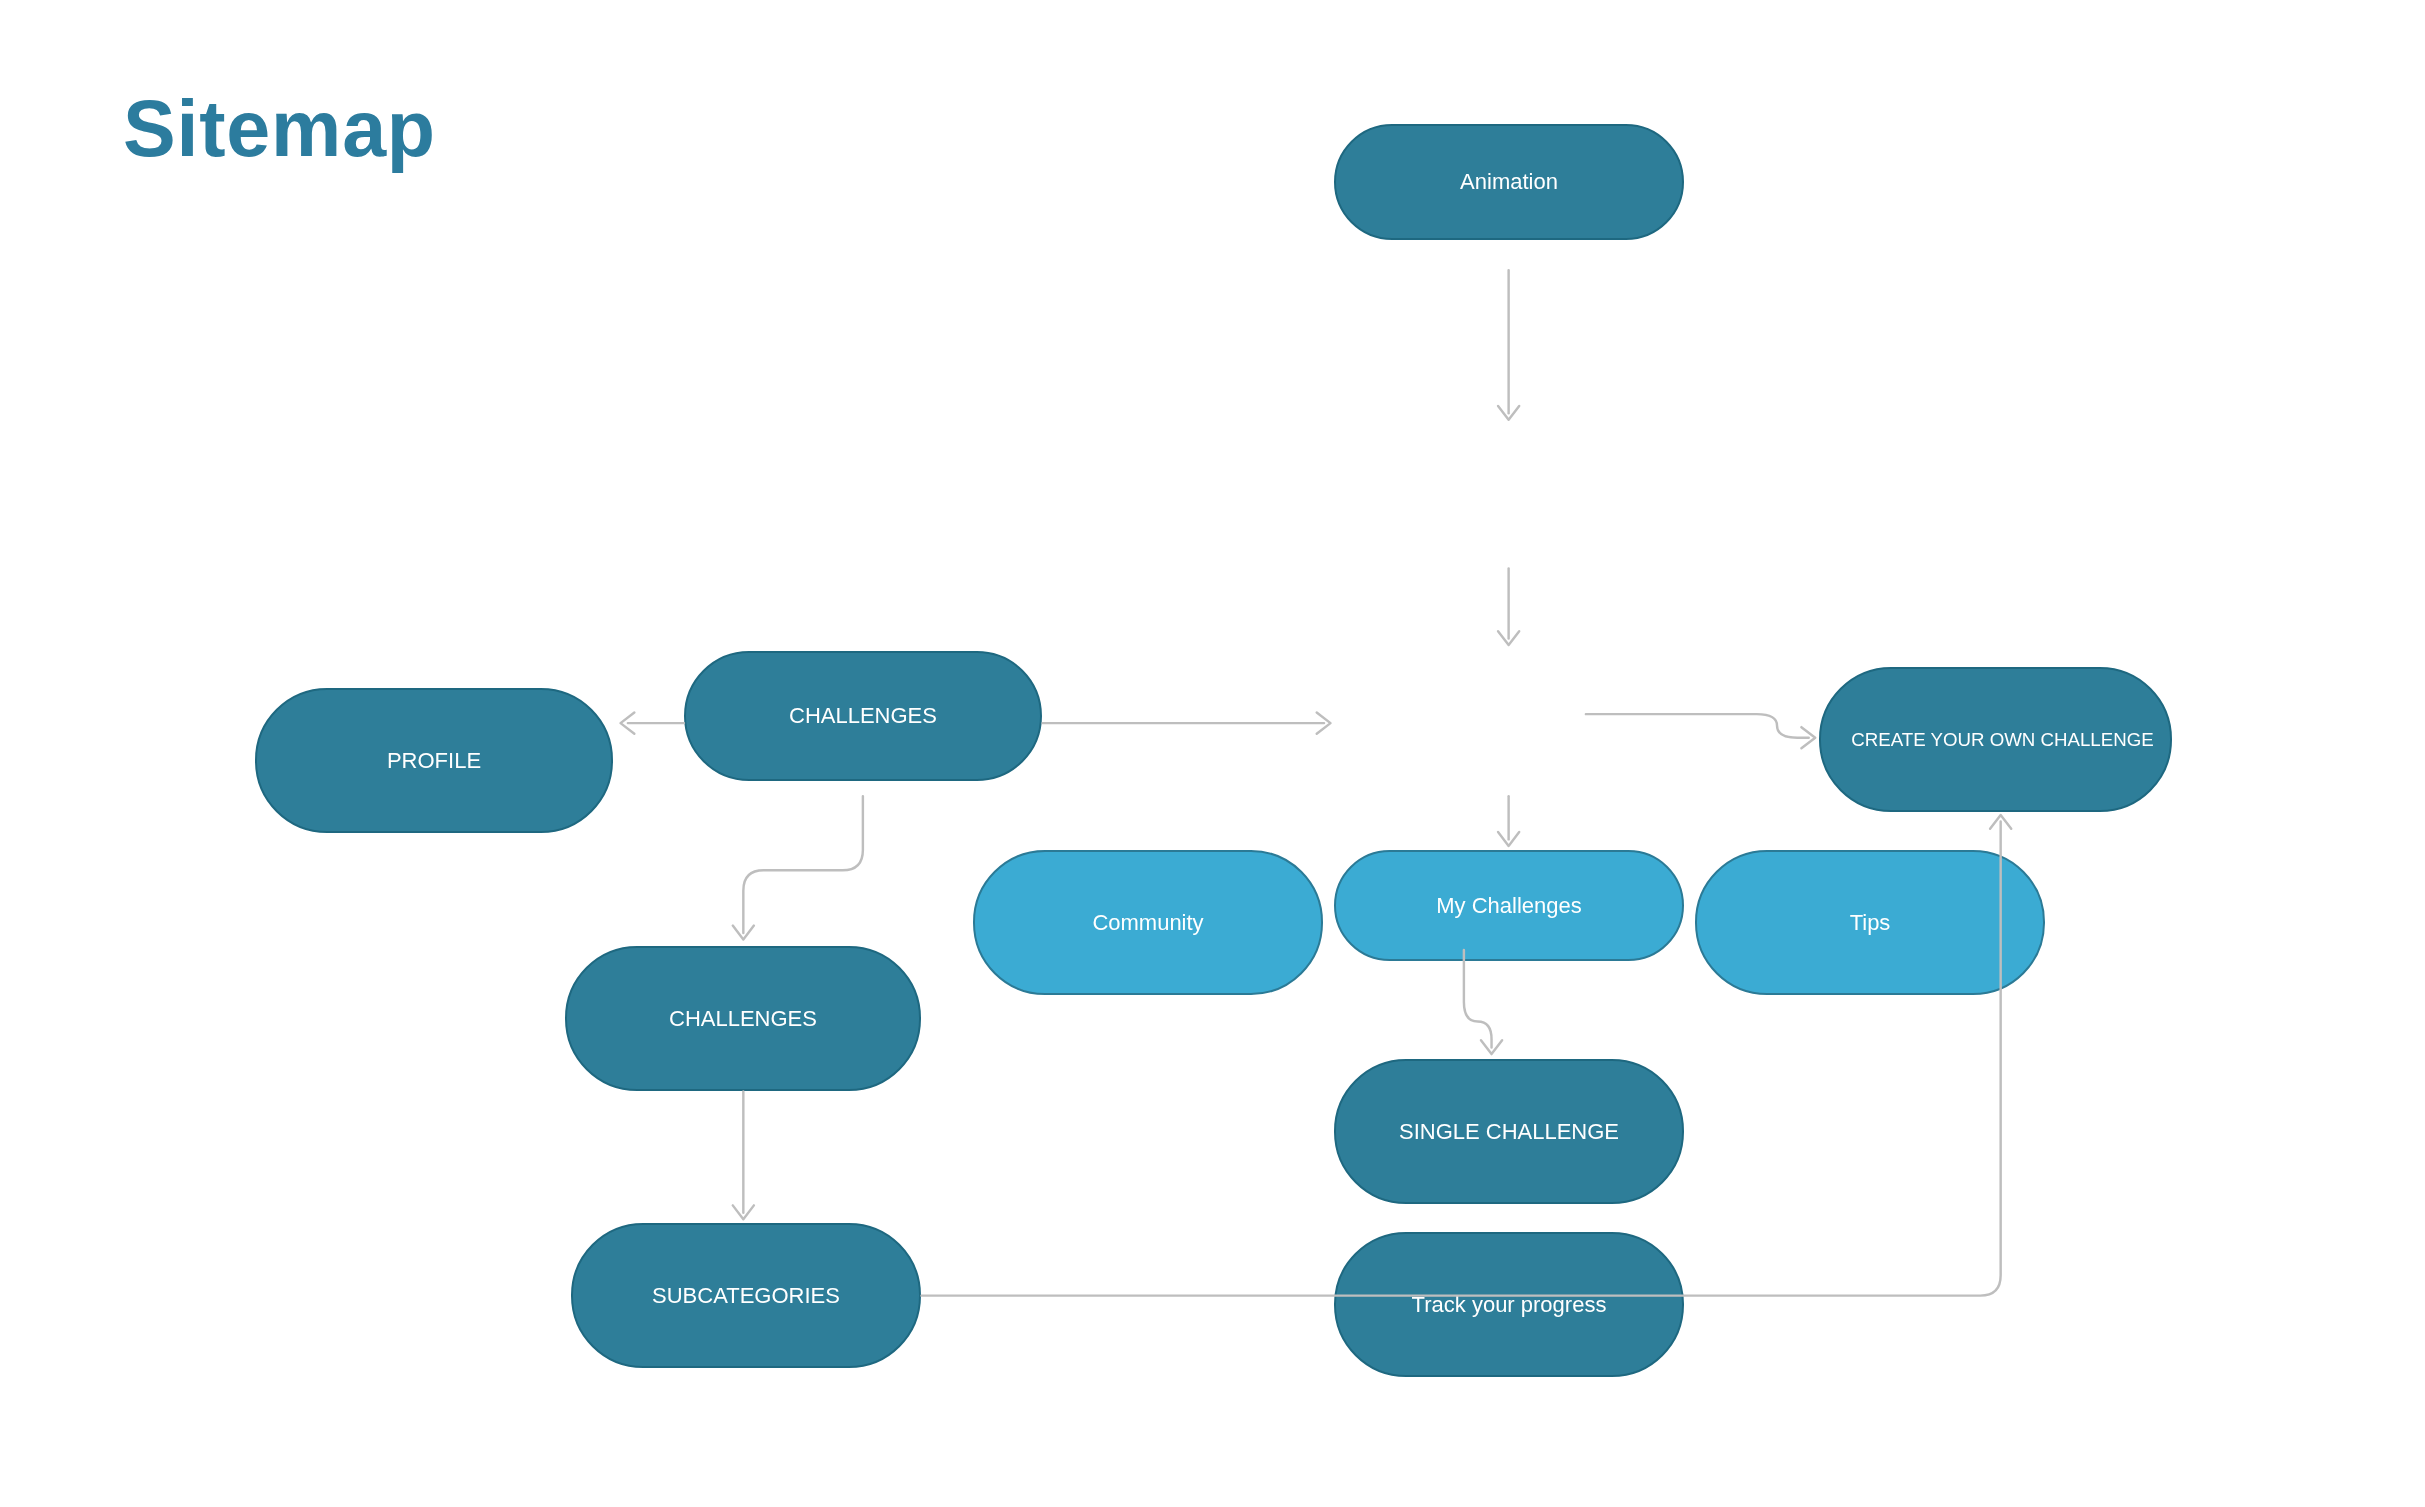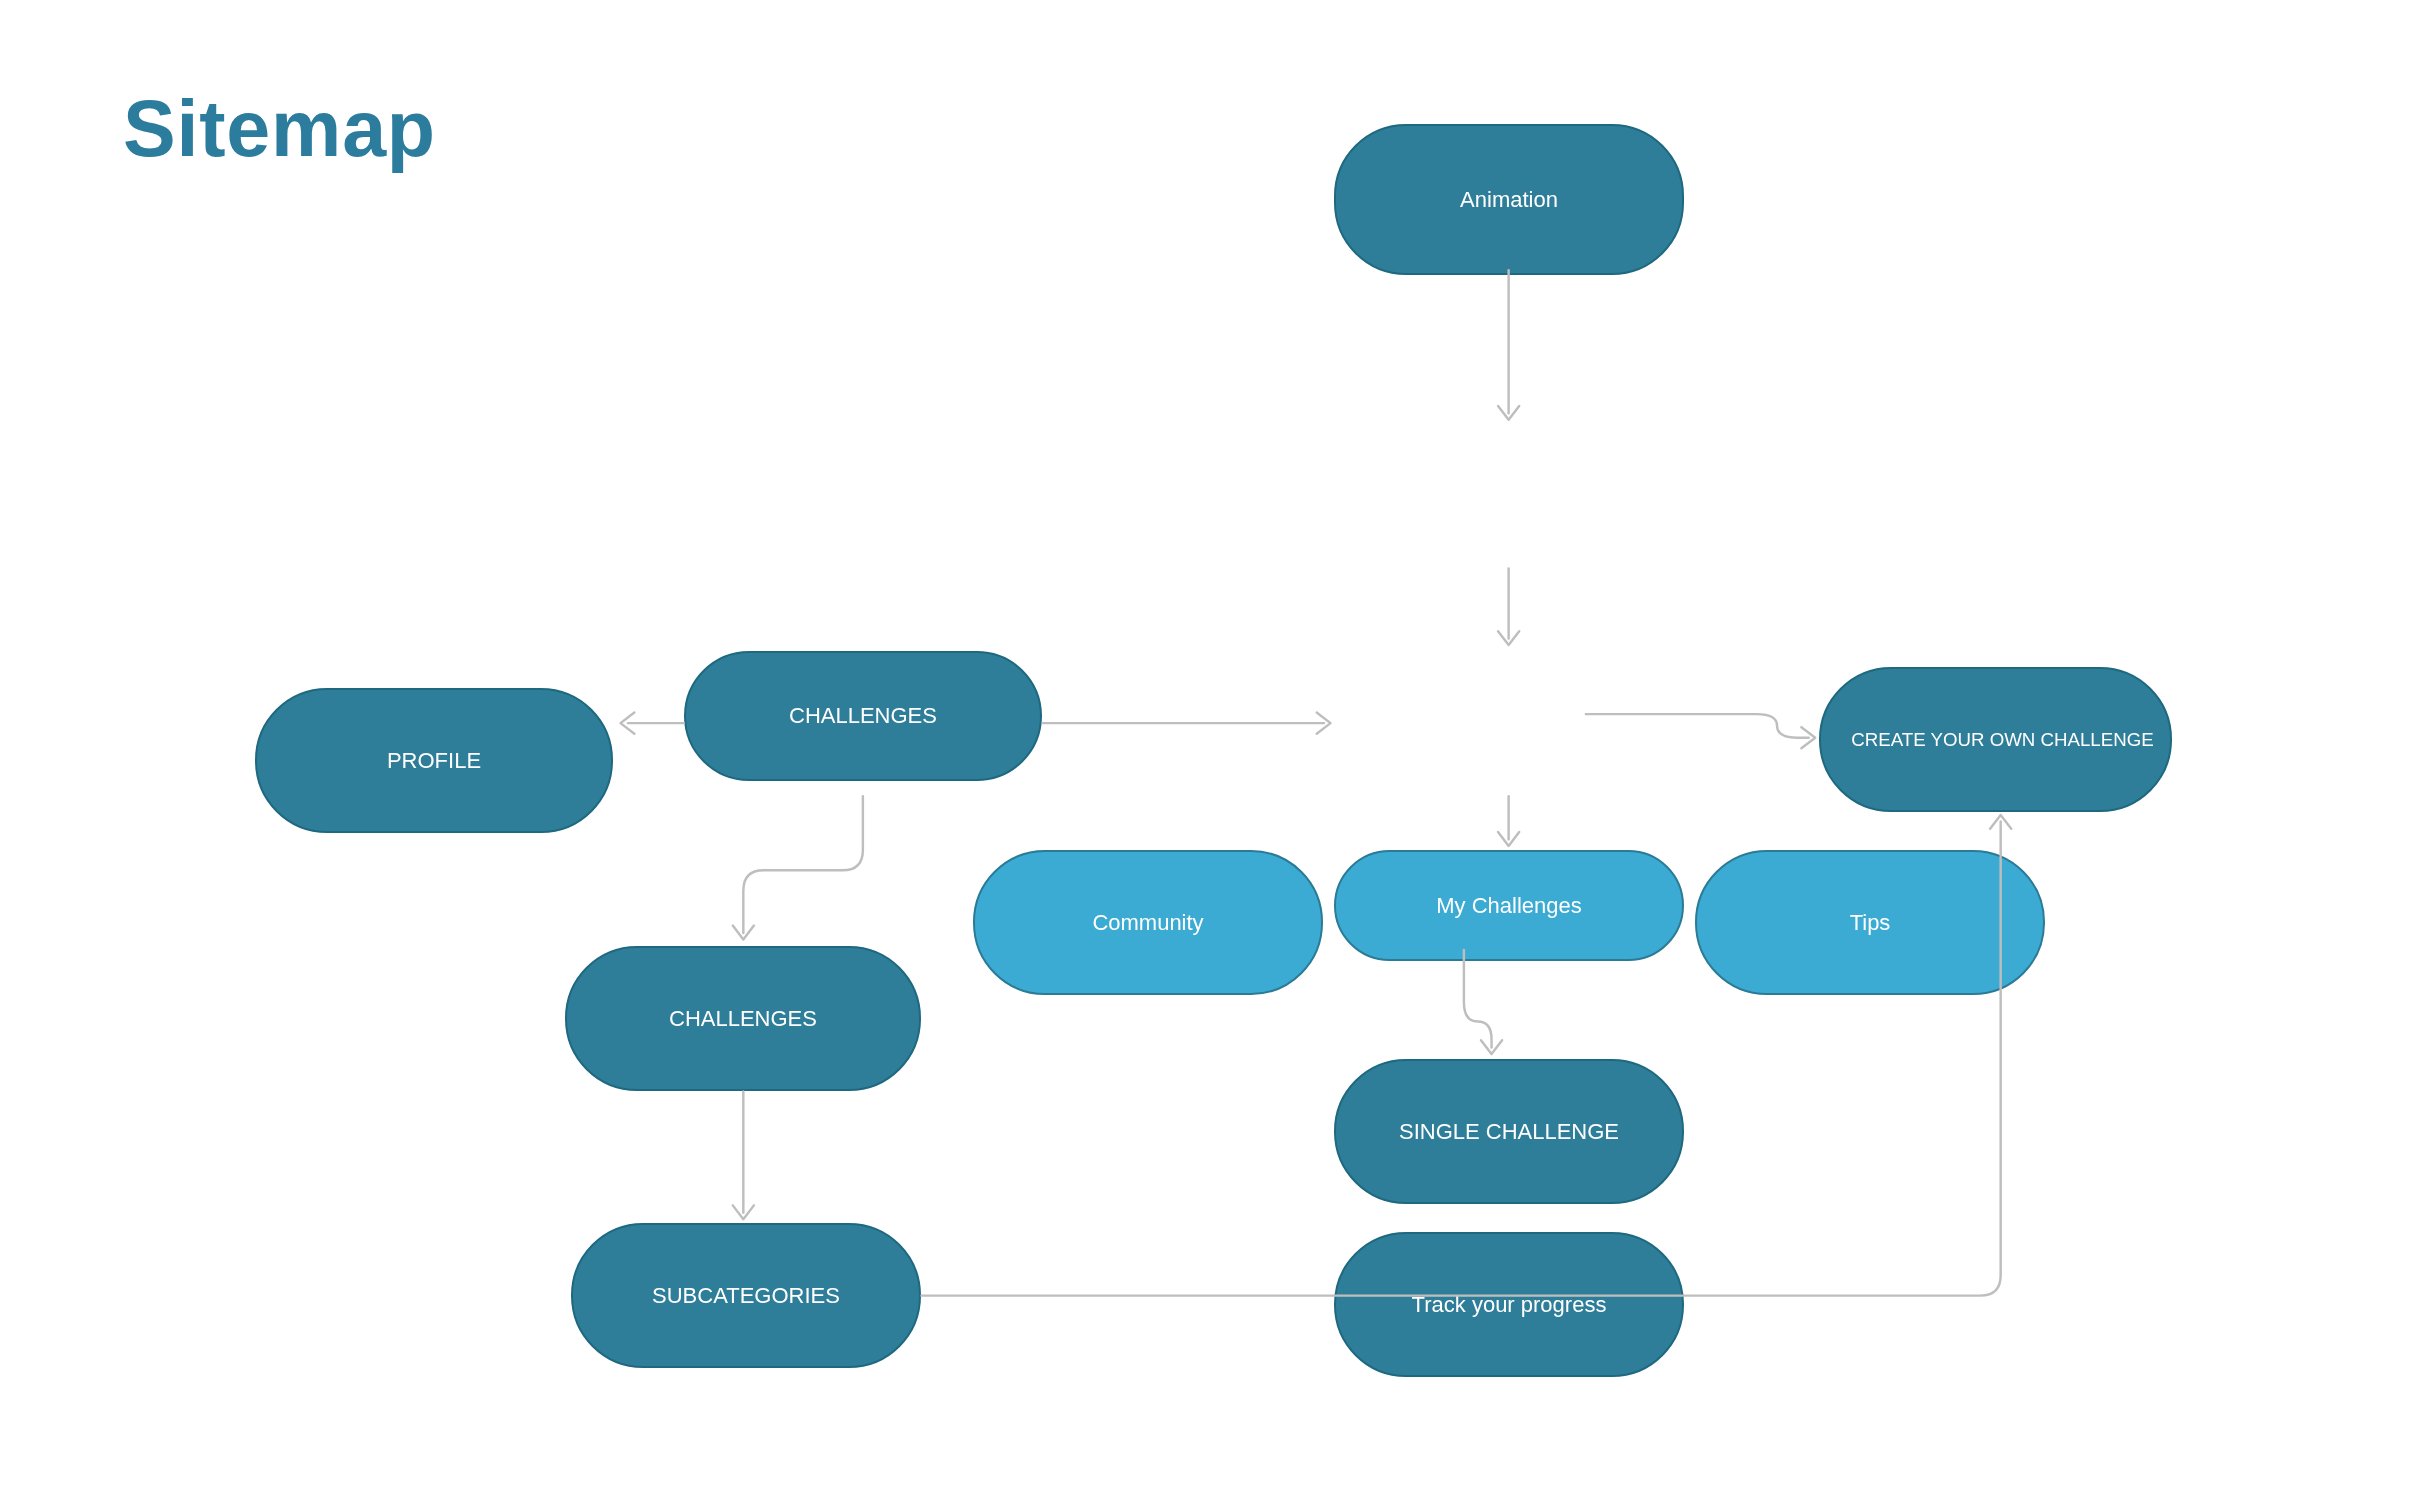--- a/index.html
+++ b/index.html
@@ -56,21 +56,21 @@
     stroke-linecap: round;
     stroke-linejoin: round;
   }
 </style>
 </head>
 <body>
 
 <div class="canvas">
   <h1 class="page-title">Sitemap</h1>
   <div class="node-layer">
-      <div class="node dark" style="left: 1334px; top: 124px; width: 350px; height: 151px;">
+      <div class="node dark" style="left: 1334px; top: 124px; width: 350px; height: 116px;">
     <span class="label">Animation</span>
   </div>
       <div class="node dark" style="left: 255px; top: 688px; width: 358px; height: 145px;">
     <span class="label">PROFILE</span>
   </div>
       <div class="node dark" style="left: 684px; top: 651px; width: 358px; height: 130px;">
     <span class="label">CHALLENGES</span>
   </div>
       <div class="node dark small-label" style="left: 1819px; top: 667px; width: 353px; height: 145px; justify-content: flex-end;">
     <span class="label">CREATE YOUR OWN CHALLENGE</span>

